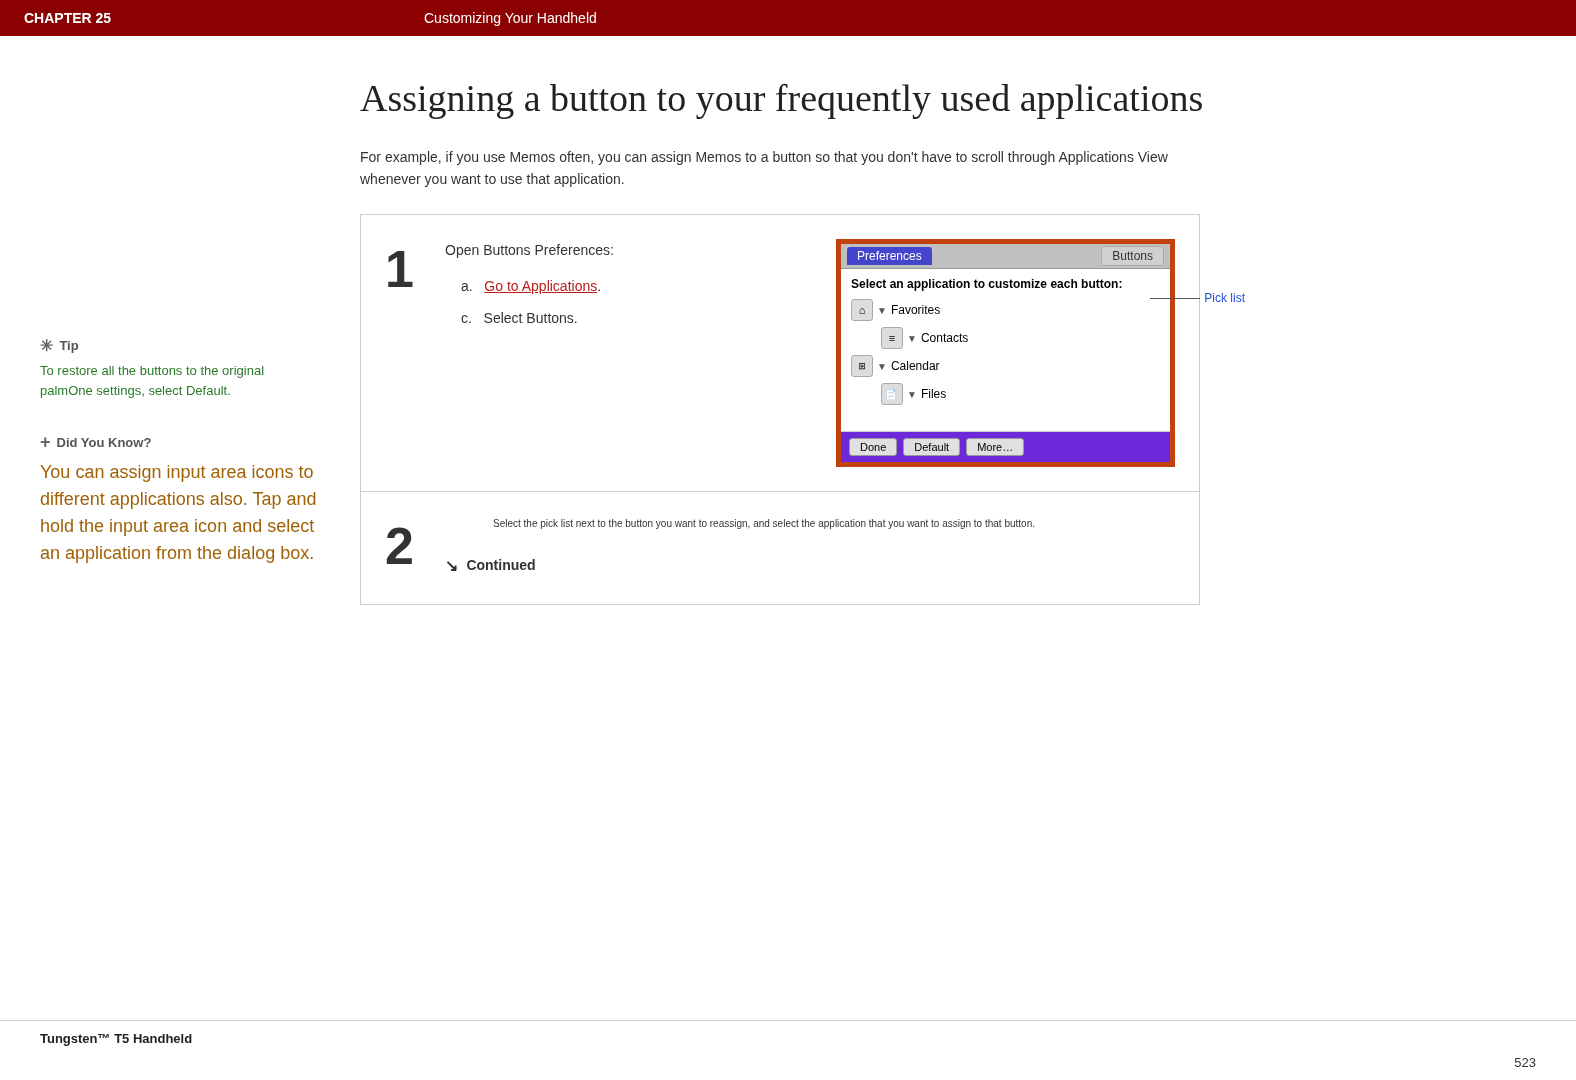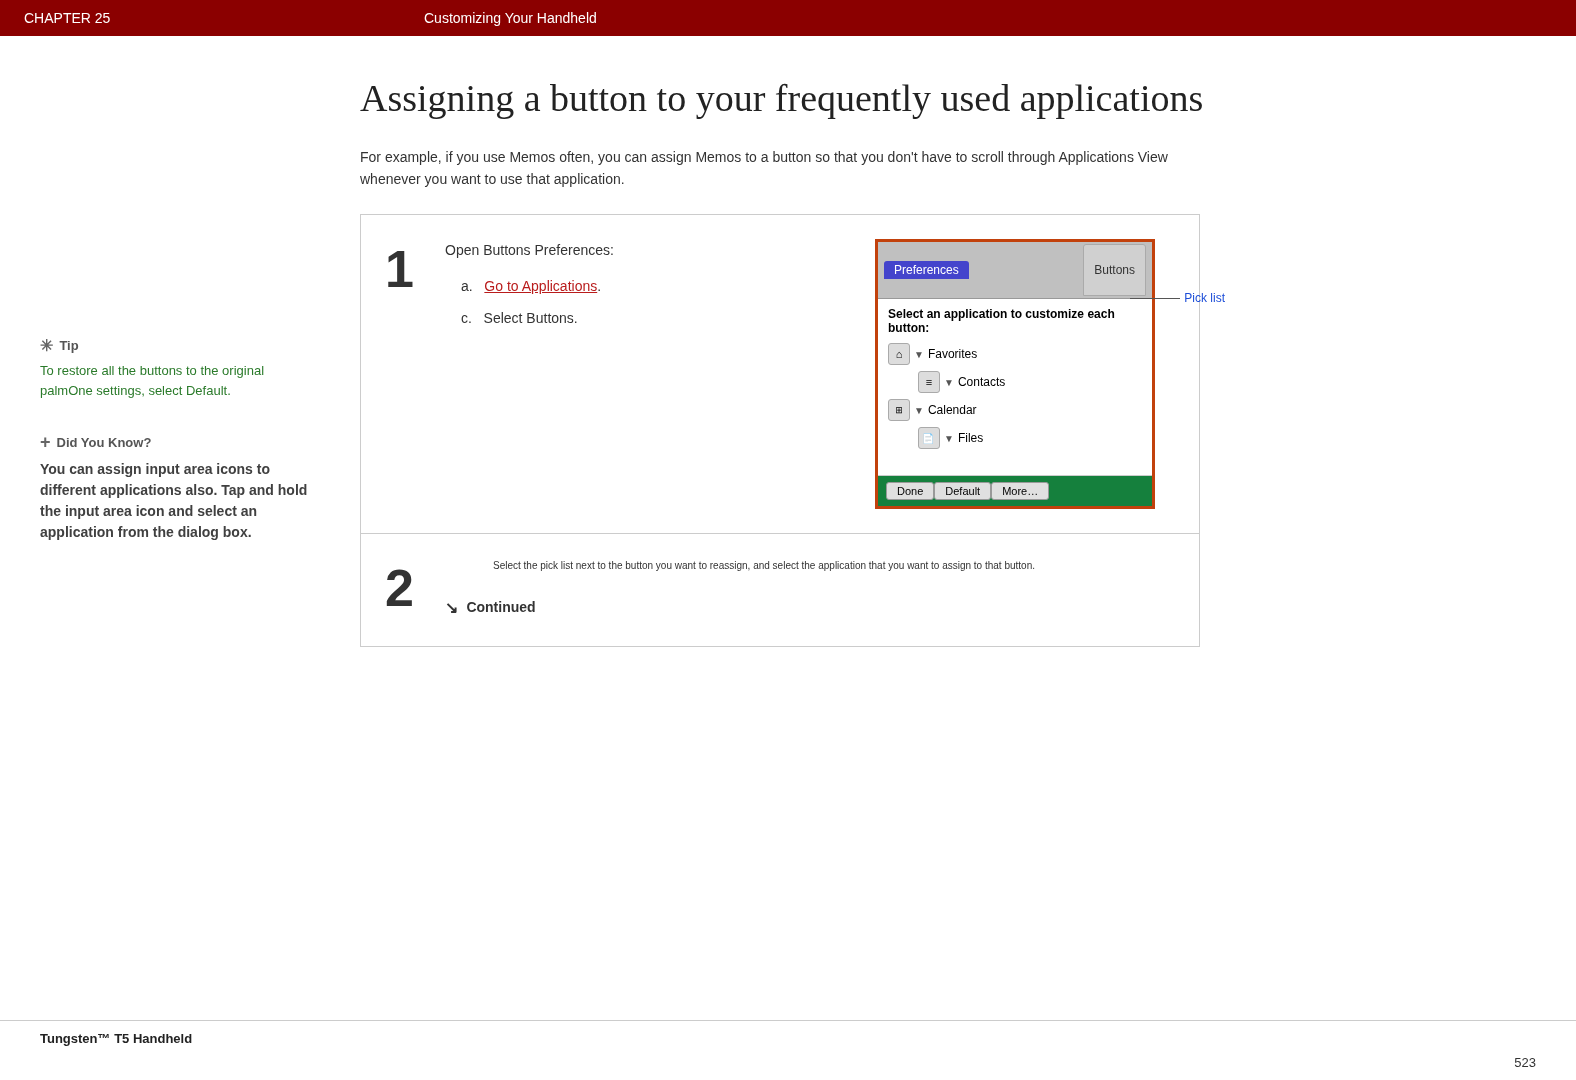--- a/index.html
+++ b/index.html
@@ -14,21 +14,21 @@
     
     .header {
       background: #8B0000;
       display: flex;
       align-items: center;
       padding: 0 24px;
       height: 36px;
     }
     .header-chapter {
       color: #fff;
-      font-weight: normal;
+      font-weight: bold;
       font-size: 14px;
       flex: 0 0 400px;
     }
     .header-title {
       color: #fff;
       font-weight: normal;
       font-size: 14px;
     }
 
     
@@ -76,24 +76,23 @@
       font-weight: bold;
       font-size: 13px;
       margin-bottom: 6px;
     }
     .did-you-know-plus {
       color: #666;
       font-size: 18px;
       font-weight: bold;
     }
     .did-you-know-text {
-      color: #404040;
-      font-size: 14px;
+      color: #a16207;
+      font-size: 18px;
       line-height: 1.5;
-      font-weight: bold;
     }
 
     
     .main-content {
       flex: 1;
       padding-left: 20px;
     }
 
     .page-heading {
       font-size: 38px;
@@ -163,23 +162,23 @@
       color: #b91c1c;
     }
 
     .step-image-area {
       flex: 0 0 300px;
       margin-left: 20px;
     }
 
     
     .prefs-dialog {
-      border: 3px solid #c2410c;
+      border: 5px solid #c2410c;
       background: #f0f0f0;
-      width: 280px;
+      width: 339px;
       font-size: 12px;
       font-family: Arial, sans-serif;
     }
     .prefs-titlebar {
       display: flex;
       background: #c0c0c0;
       padding: 2px 6px;
       align-items: center;
       justify-content: space-between;
       border-bottom: 1px solid #999;
@@ -187,21 +186,21 @@
     .prefs-tab-active {
       background: #4444cc;
       color: #fff;
       padding: 2px 10px;
       font-size: 12px;
       border-radius: 3px 3px 0 0;
     }
     .prefs-tab-inactive {
       background: #d0d0d0;
       color: #333;
-      padding: 18px 10px;
+      padding: 2px 10px;
       font-size: 12px;
       border-radius: 3px 3px 0 0;
       margin-left: 4px;
       border: 1px solid #aaa;
     }
     .prefs-body {
       padding: 8px 10px;
       background: #fff;
     }
     .prefs-heading {
@@ -233,22 +232,23 @@
       color: #555;
       font-size: 10px;
       margin-right: 4px;
     }
     .prefs-item-name {
       font-size: 12px;
       flex: 1;
     }
     .prefs-footer {
       display: flex;
+      gap: 6px;
       padding: 6px 8px;
-      background: #15803d;
+      background: #6d28d9;
       border-top: 1px solid #ccc;
     }
     .prefs-btn {
       background: #e0e0e0;
       border: 1px solid #999;
       border-radius: 3px;
       padding: 2px 10px;
       font-size: 11px;
       cursor: pointer;
     }

